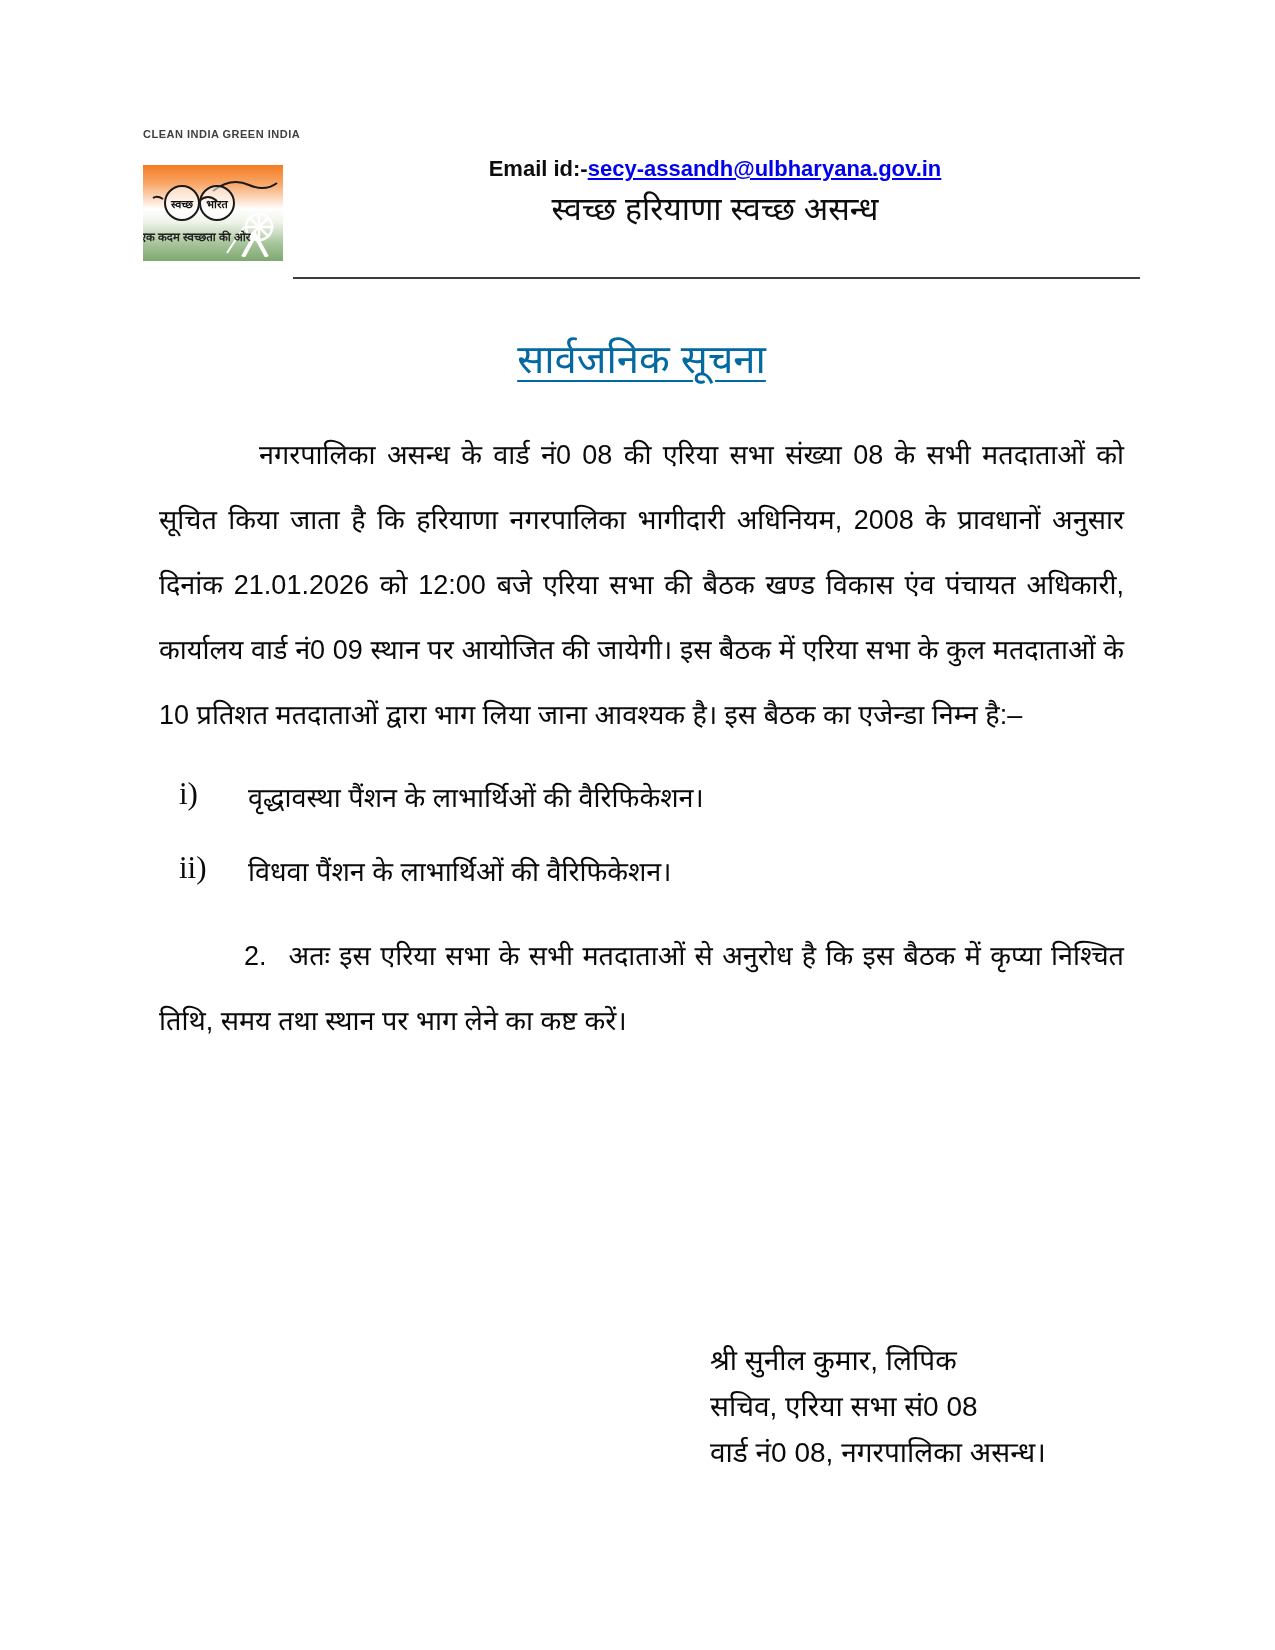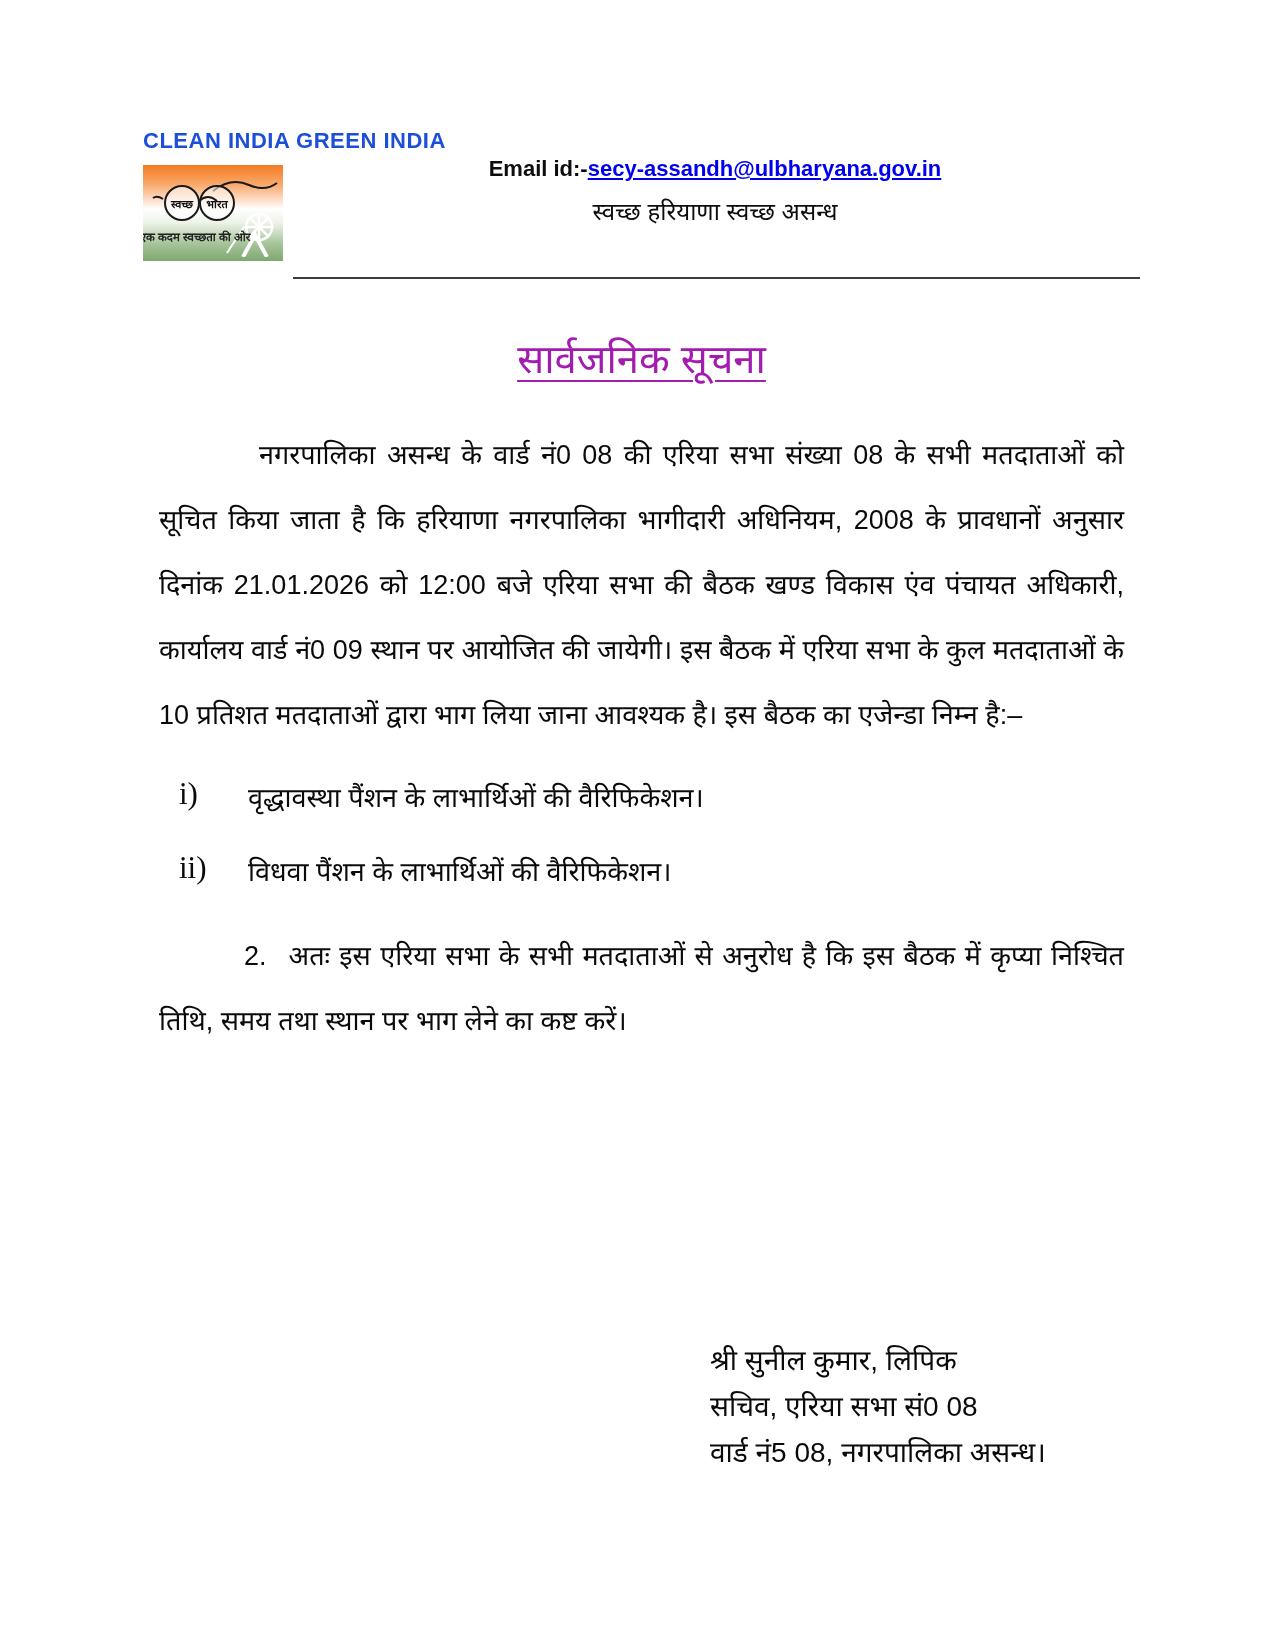--- a/index.html
+++ b/index.html
@@ -4,43 +4,43 @@
 <style>
   html,body{margin:0;padding:0;}
   body{
     width:1275px;height:1650px;position:relative;background:#ffffff;
     font-family:"Liberation Sans","DejaVu Sans",sans-serif;color:#000;
     overflow:hidden;
   }
   
   .clean-india{
     position:absolute;left:143px;top:128px;
-    font-size:22px;font-weight:bold;letter-spacing:.5px;color:#1d4ed8;
+    font-size:11px;font-weight:bold;letter-spacing:.5px;color:#404040;
   }
   .logo{
     position:absolute;left:143px;top:165px;width:140px;height:96px;
     background:linear-gradient(180deg,#f47b20 0%,#f9a86b 20%,#ffffff 46%,#eef3e8 60%,#a6c49a 82%,#7fa86f 100%);
     overflow:hidden;
   }
   .logo svg{display:block;width:140px;height:92px;}
   .header-center{
     position:absolute;left:290px;top:146px;width:850px;text-align:center;
   }
   .office-title{font-size:26px;font-weight:bold;color:#0d0d0d;}
   .email-line{margin-top:10px;font-size:22px;font-weight:bold;color:#0d0d0d;}
   .email-link{color:#0000EE;text-decoration:underline;cursor:pointer;}
-  .tagline{margin-top:12px;font-size:24px;color:#0d0d0d;}
+  .tagline{margin-top:4px;font-size:32px;color:#0d0d0d;}
   .header-rule{
     position:absolute;left:293px;top:277px;width:847px;height:0;
     border-top:2px solid #3c3c3c;
   }
   
   .content{position:absolute;left:143px;top:330px;width:997px;}
   .doc-title{
-    text-align:center;font-size:40px;font-weight:500;color:#a21caf;
+    text-align:center;font-size:40px;font-weight:500;color:#0369a1;
     text-decoration:underline;text-underline-offset:7px;text-decoration-thickness:2px;
     margin:0 0 38px 0;
   }
   .para{
     font-size:27px;line-height:65px;color:#0a0a0a;
     text-align:justify;text-align-last:left;margin:16px;
   }
   .para.first{text-indent:100px;}
   .agenda{margin-top:28px;}
   .agenda-item{display:flex;align-items:flex-start;margin-bottom:30px;}
@@ -113,14 +113,14 @@
     </div>
   </div>
 
   <p class="para para2"><span class="p2num">2.</span><span>अतः इस एरिया सभा के सभी मतदाताओं से अनुरोध है कि इस बैठक में कृप्या निश्चित तिथि, समय तथा स्थान पर भाग लेने का कष्ट करें।</span></p>
 
 </div>
 
 <div class="signature">
   <div class="sig-line">श्री सुनील कुमार, लिपिक</div>
   <div class="sig-line">सचिव, एरिया सभा सं0 08</div>
-  <div class="sig-line">वार्ड नं5 08, नगरपालिका असन्ध।</div>
+  <div class="sig-line">वार्ड नं0 08, नगरपालिका असन्ध।</div>
 </div>
 
 </body></html>

